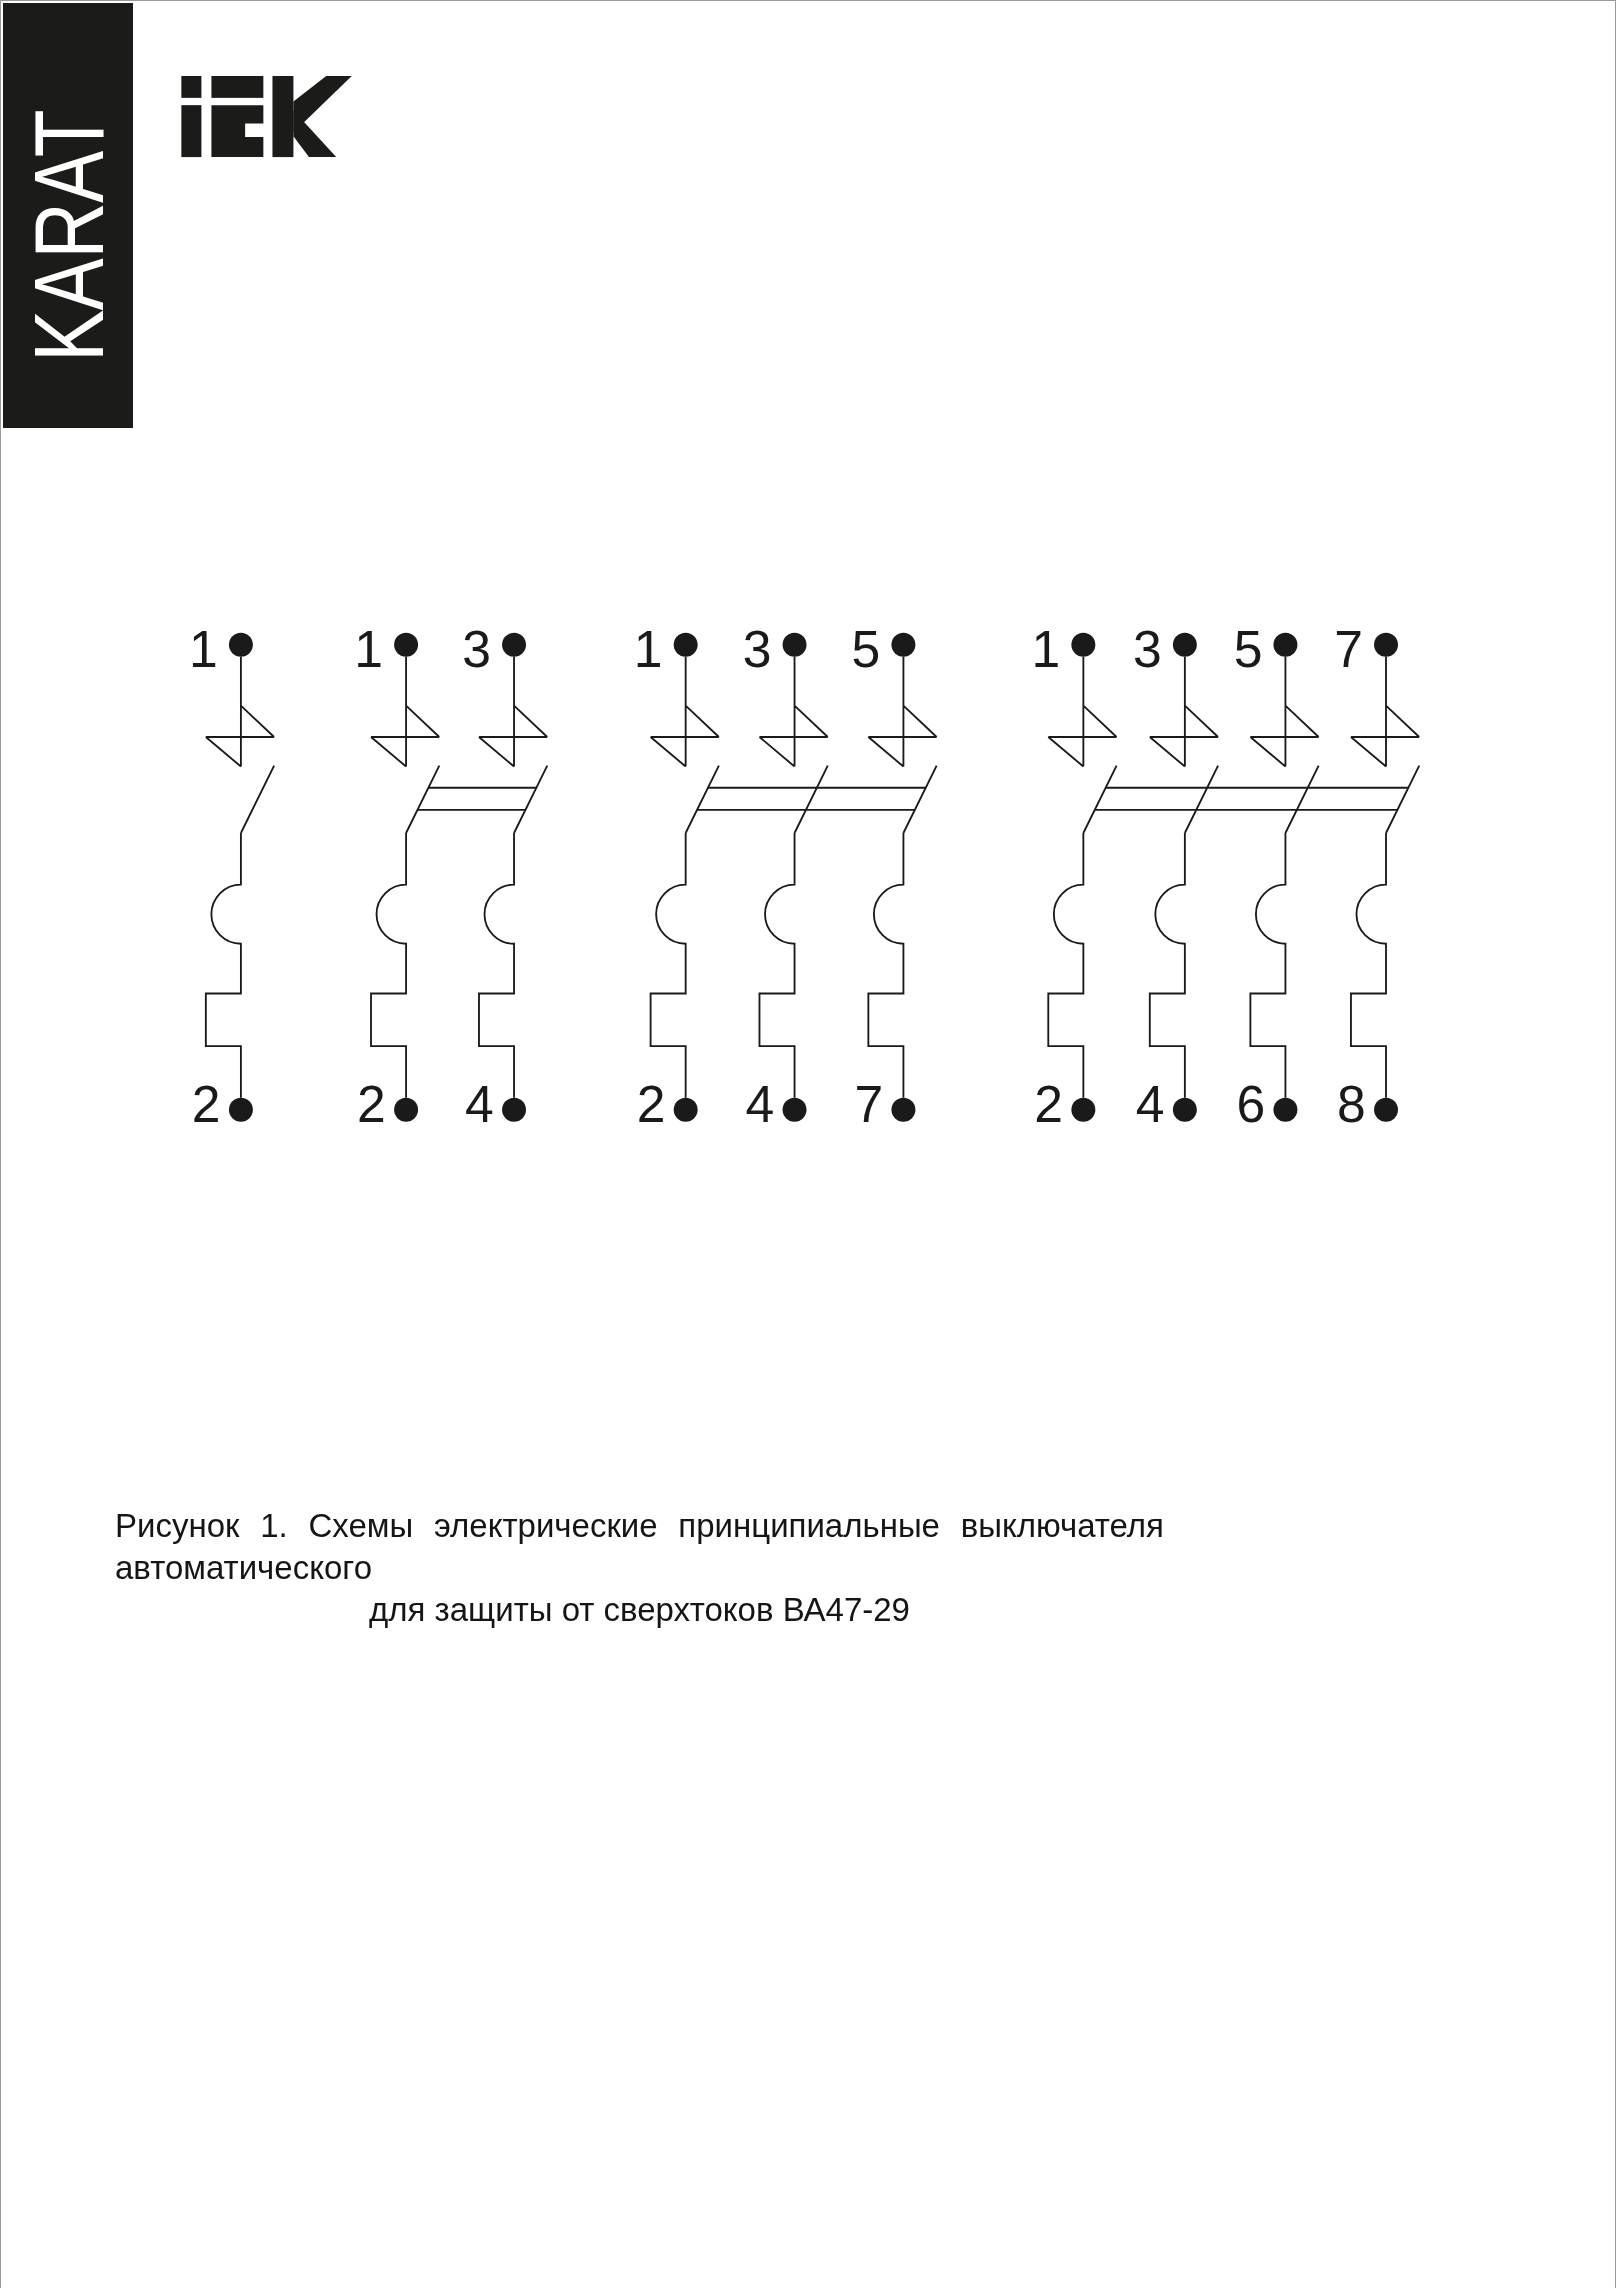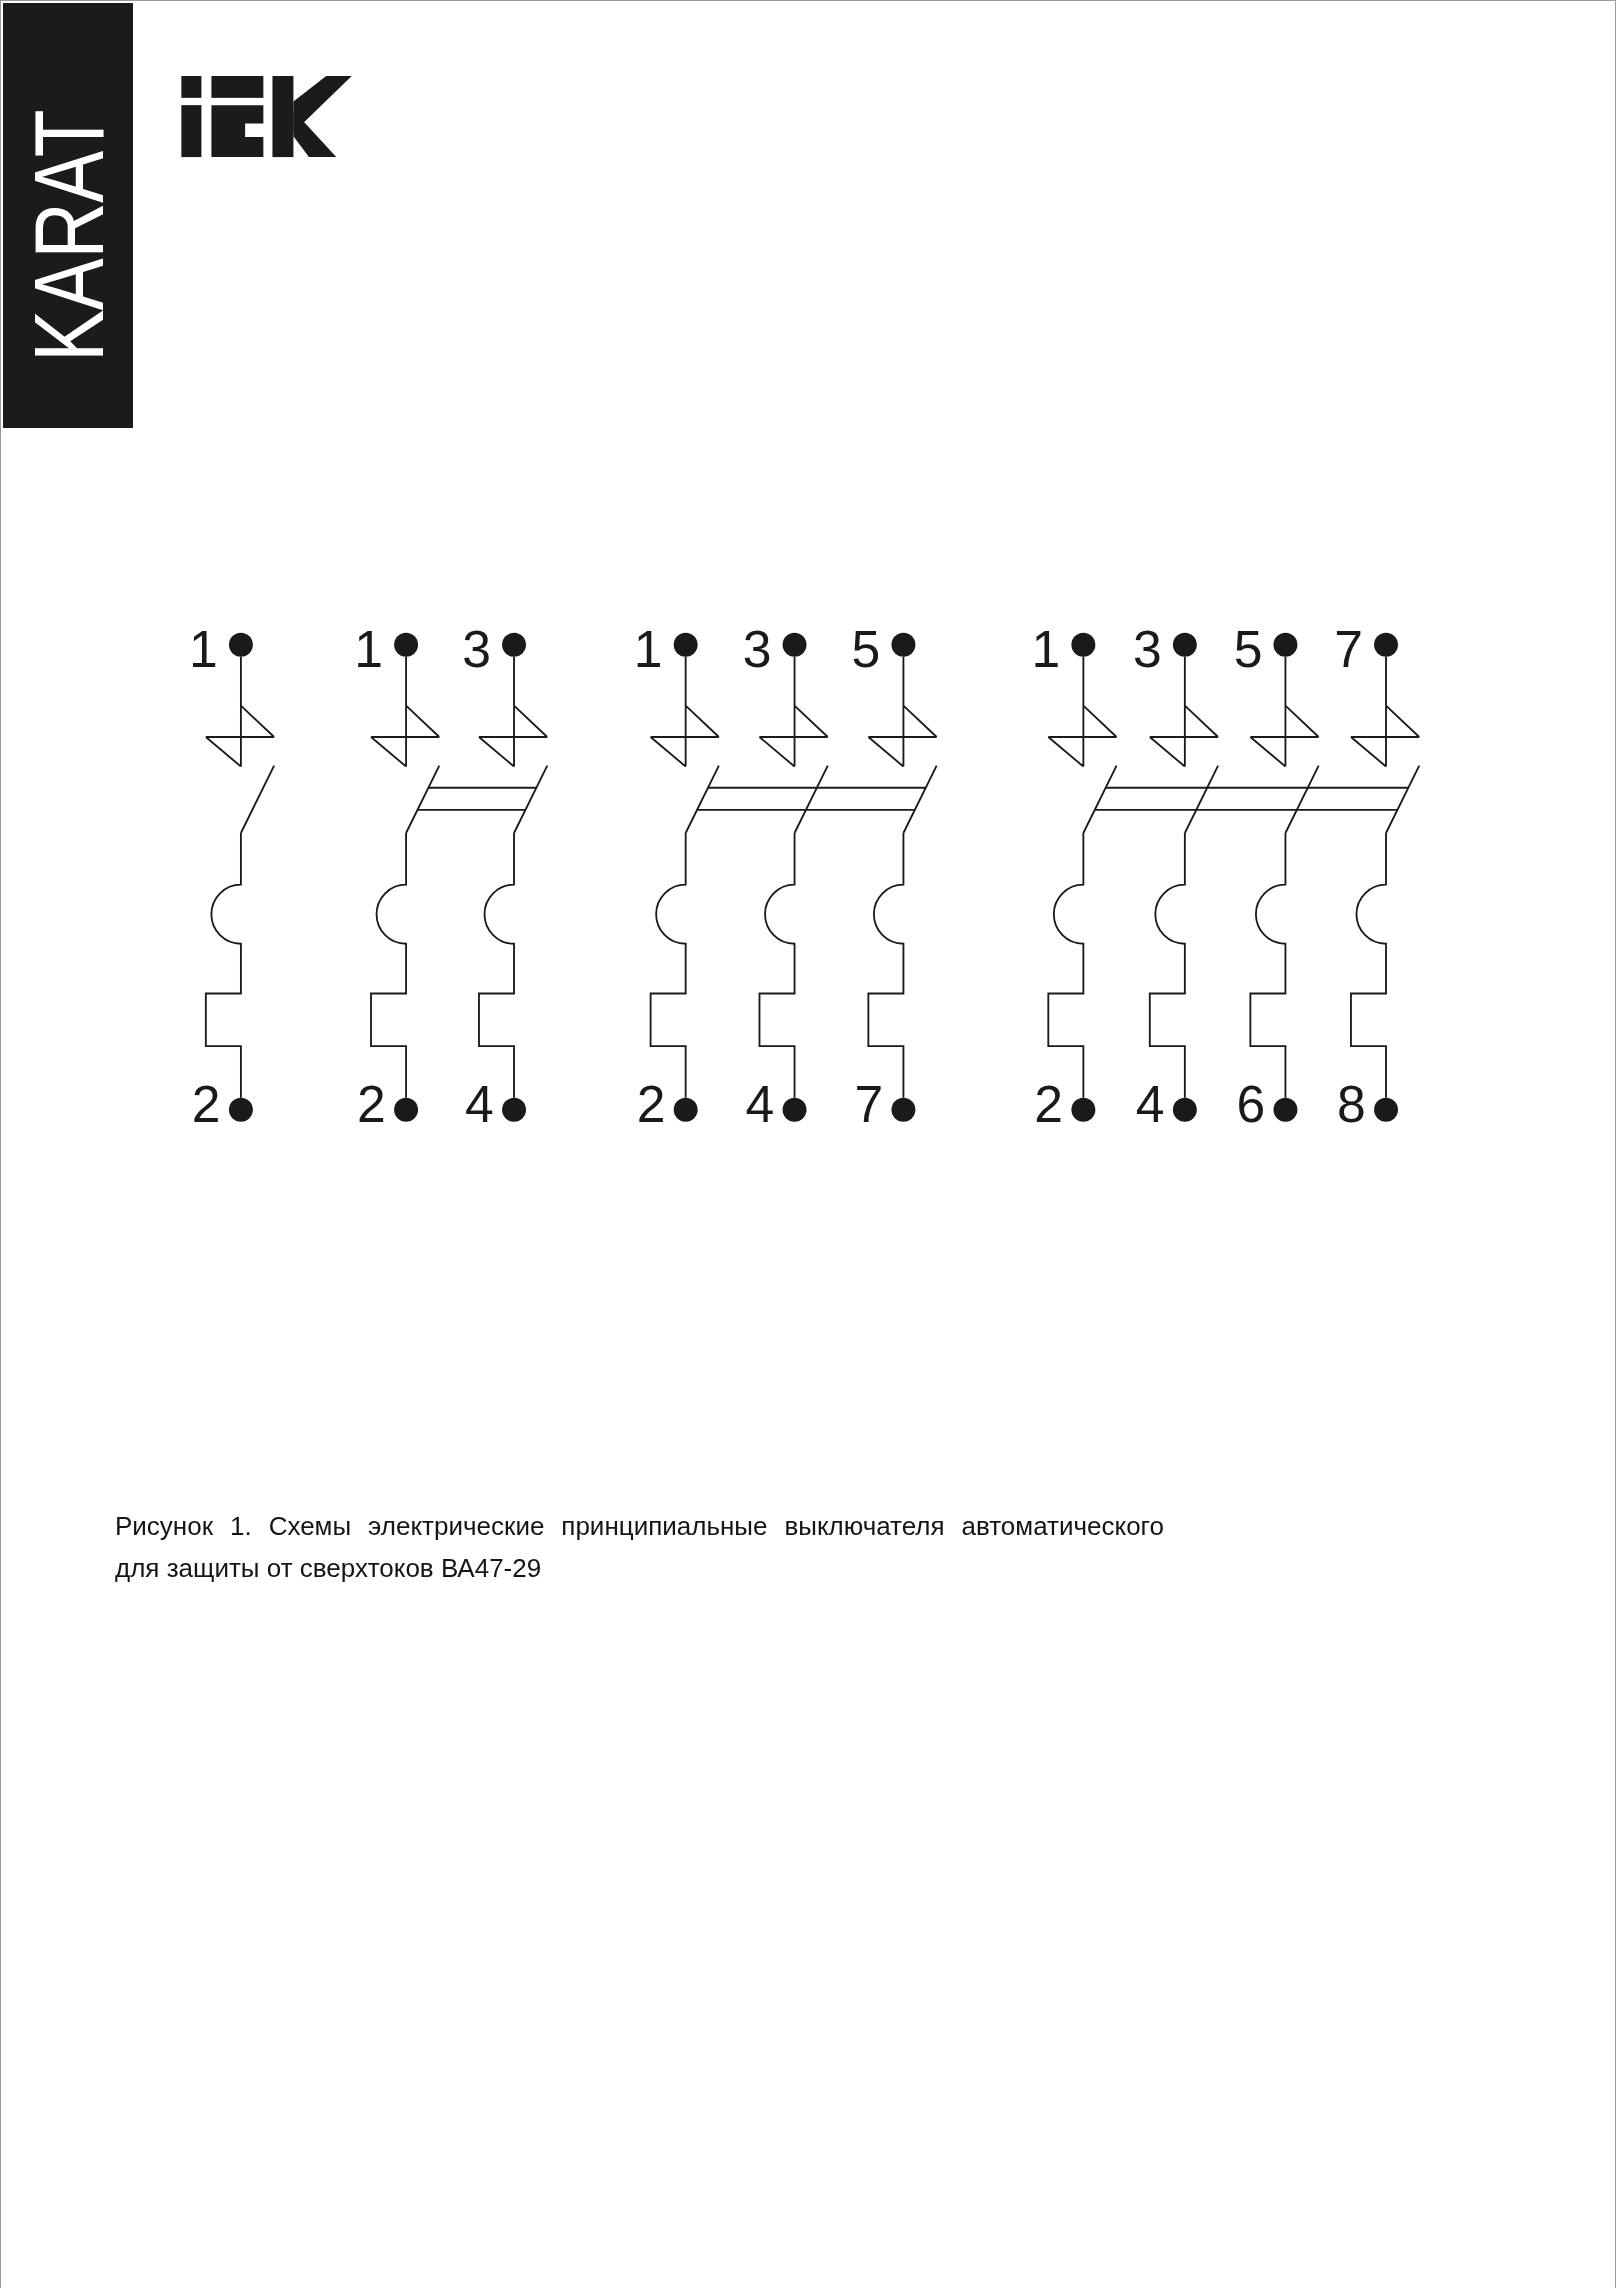--- a/index.html
+++ b/index.html
@@ -31,31 +31,31 @@
     width:174px;height:82px;
   }
   .figure{
     position:absolute;left:129px;top:581px;
     width:1366px;height:609px;
   }
   .figure svg{display:block;width:100%;height:100%;}
   .caption{
     position:absolute;left:114px;top:1504px;
     width:1049px;
-    font-size:26px;
+    font-size:33px;
     line-height:42px;
     color:#151515;
   }
   .caption-line1{
     text-align:justify;
     text-align-last:justify;
     white-space:normal;
   }
   .caption-line2{
-    text-align:left;
+    text-align:center;
   }
 </style>
 </head>
 <body>
 
 <div class="page">
 
   <div class="banner">
     <span class="banner-text">KARAT</span>
   </div>

